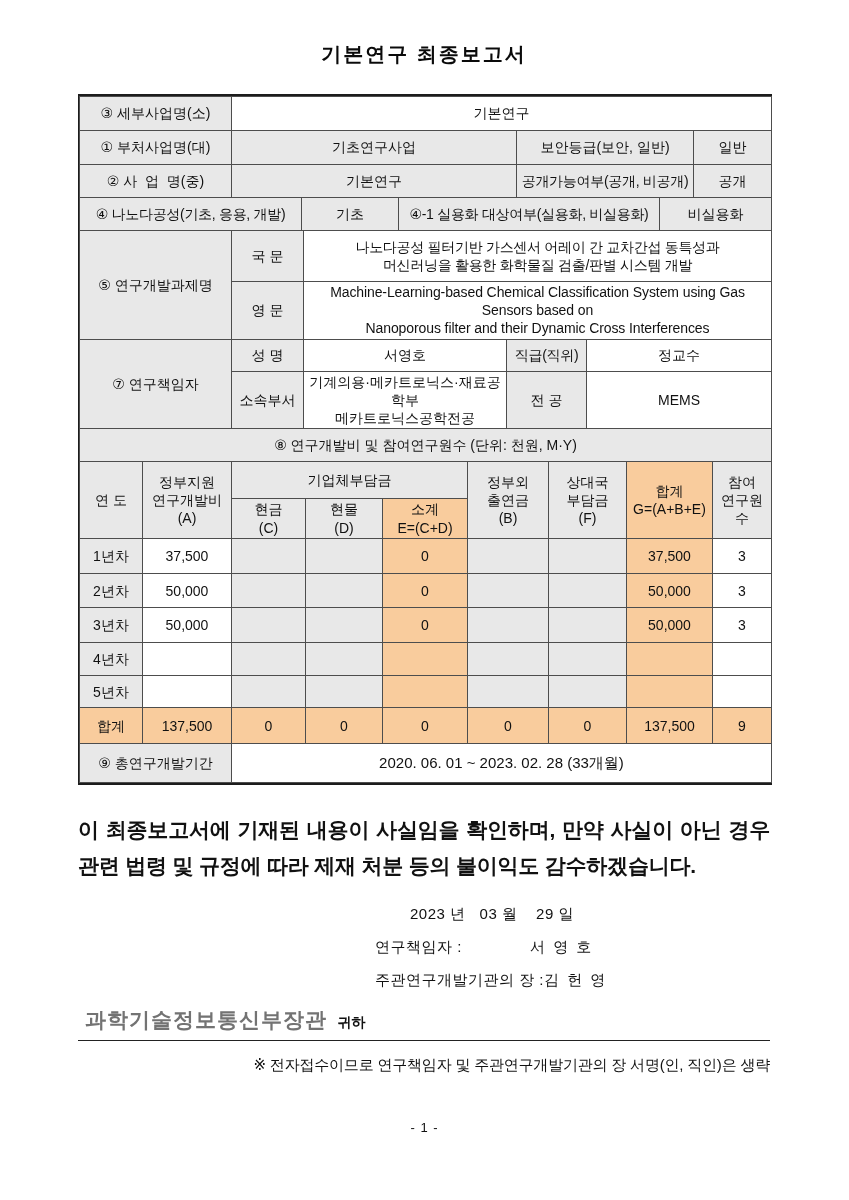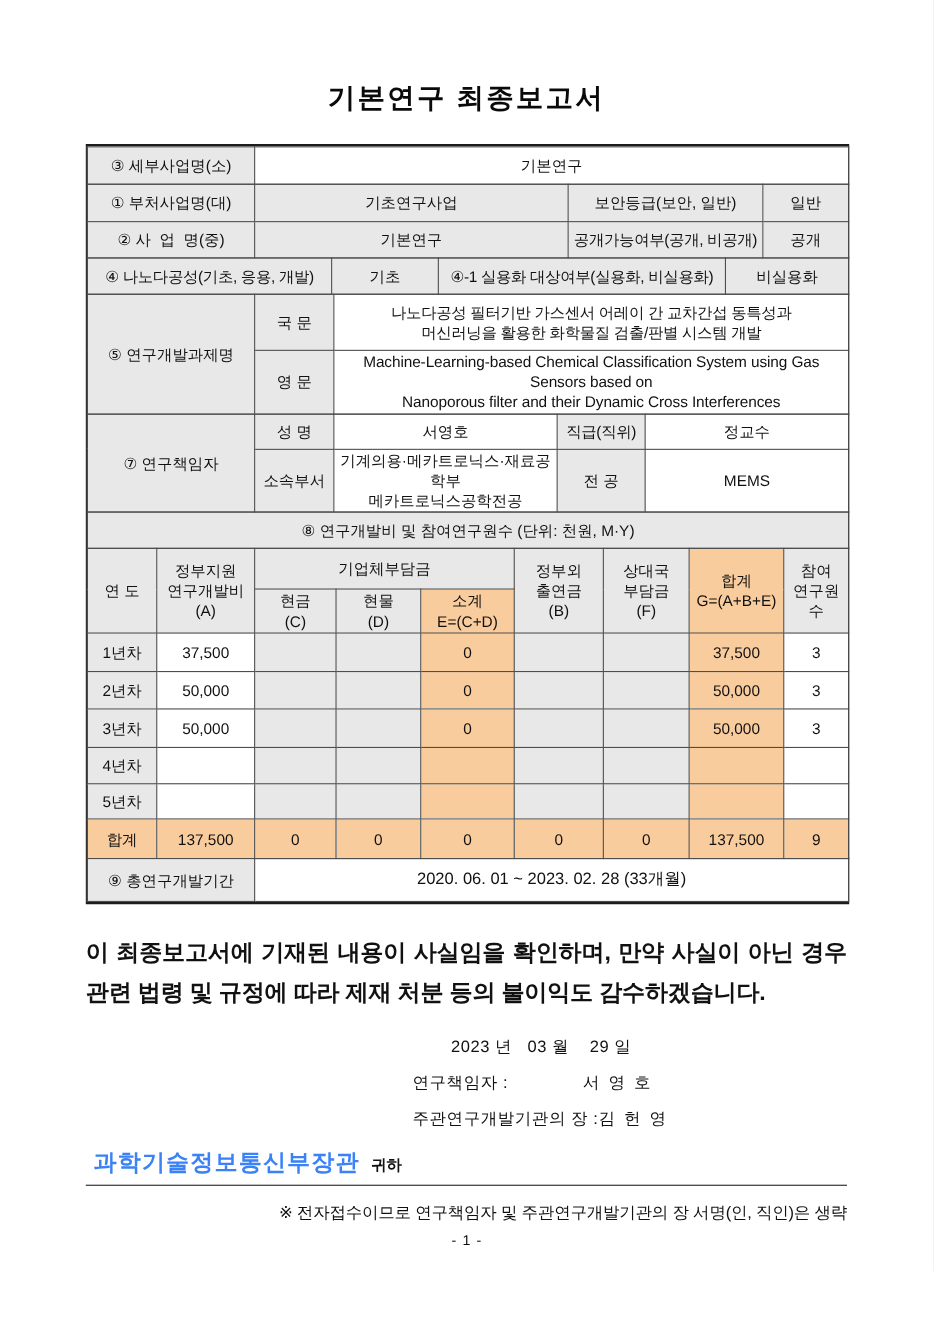--- a/index.html
+++ b/index.html
@@ -10,23 +10,23 @@
     margin: 0 auto;
     background: #ffffff;
     font-family: "Liberation Sans", "DejaVu Sans", sans-serif;
     color: #111;
     overflow: hidden;
     box-sizing: border-box;
     padding: 0 79px 0 78px;
   }
   .doc-title {
     margin: 0;
-    padding-top: 72px;
+    padding-top: 41px;
     text-align: center;
-    font-size: 25px;
+    font-size: 20px;
     font-weight: bold;
     letter-spacing: 2px;
     color: #0a0a0a;
   }
   .doc-table-wrap {
     margin-top: 26px;
     width: 692px;
     border: 2px solid #1c1c1c;
     border-left-width: 1px;
     border-right-width: 1px;
@@ -79,21 +79,21 @@
   .sig-name { letter-spacing: 2px; }
 
   .recipient-line {
     margin-top: 16px;
     width: 692px;
     border-bottom: 1.5px solid #222;
     padding-bottom: 6px;
     padding-left: 7px;
     box-sizing: border-box;
   }
-  .recipient { font-size: 21px; font-weight: bold; letter-spacing: 1px; color: #3b82f6; }
+  .recipient { font-size: 21px; font-weight: bold; letter-spacing: 1px; color: #737373; }
   .recipient-suffix { font-size: 14px; font-weight: bold; margin-left: 6px; }
   .note { margin-top: 15px; padding-left: 7px; font-size: 15px; letter-spacing: -0.2px; text-align: right; }
   .page-number {
     position: absolute;
     left: 0; right: 0;
     top: 1120px;
     text-align: center;
     font-size: 13px;
     letter-spacing: 1px;
   }

